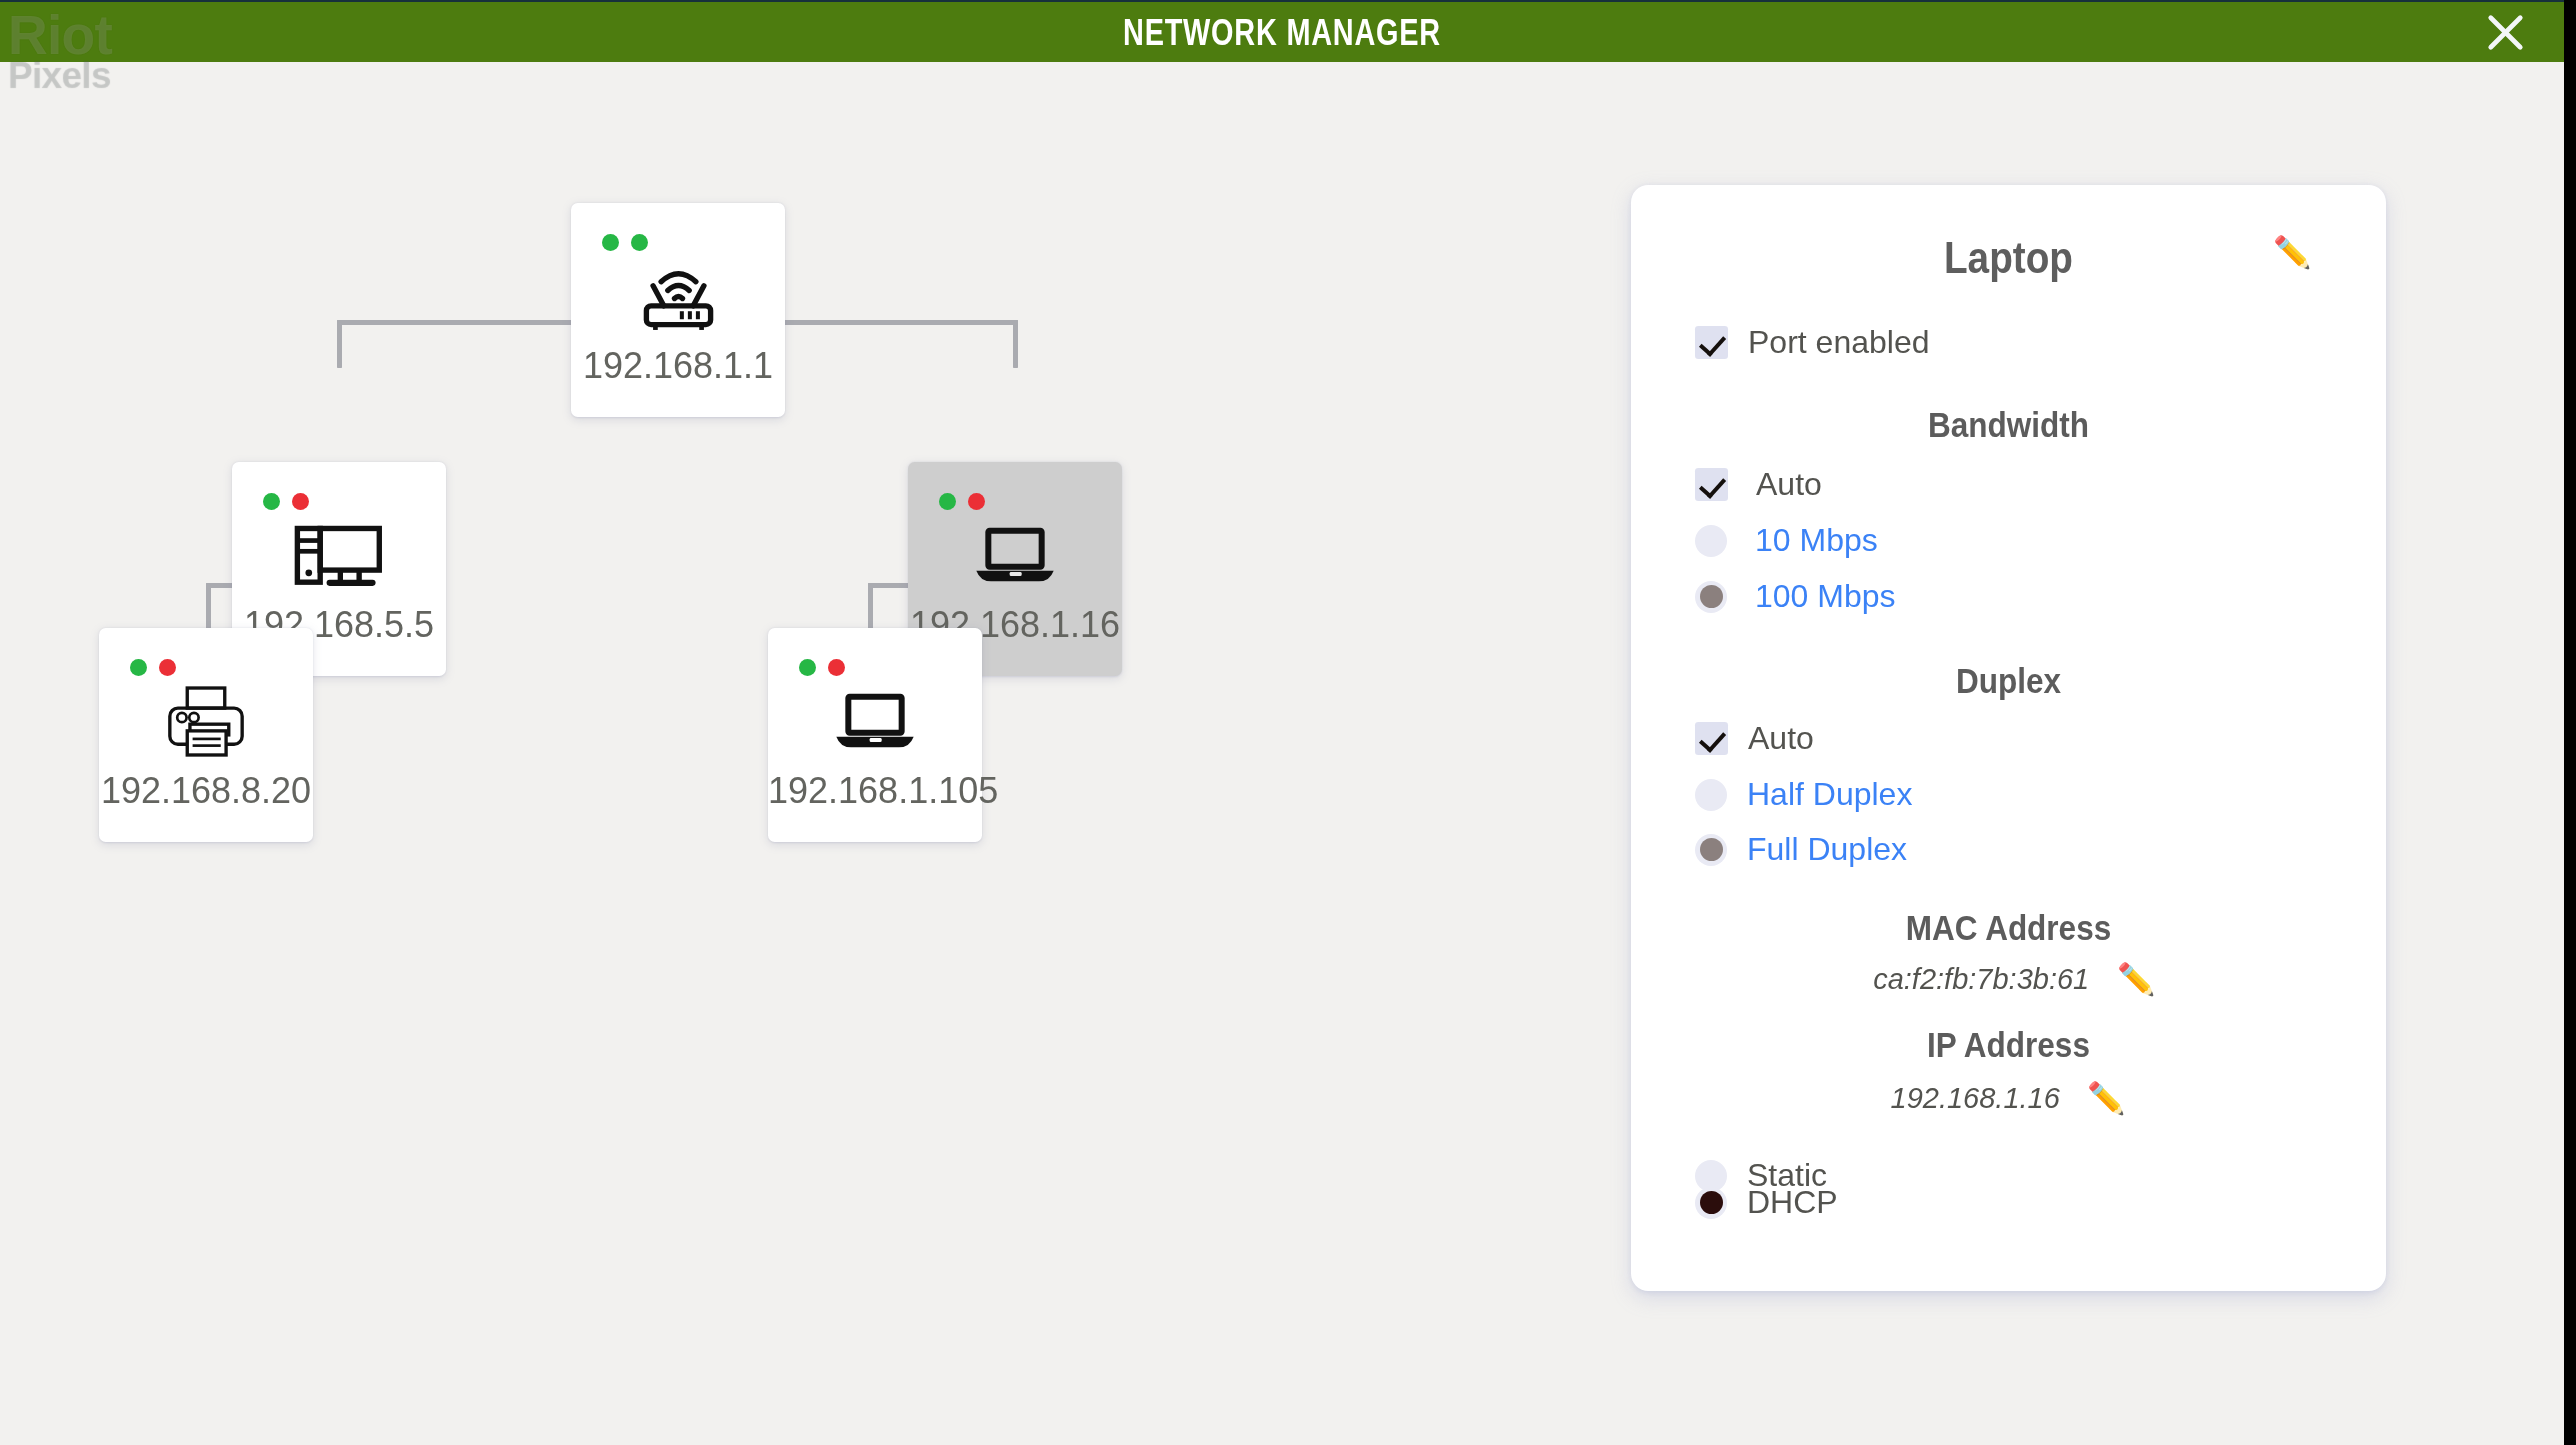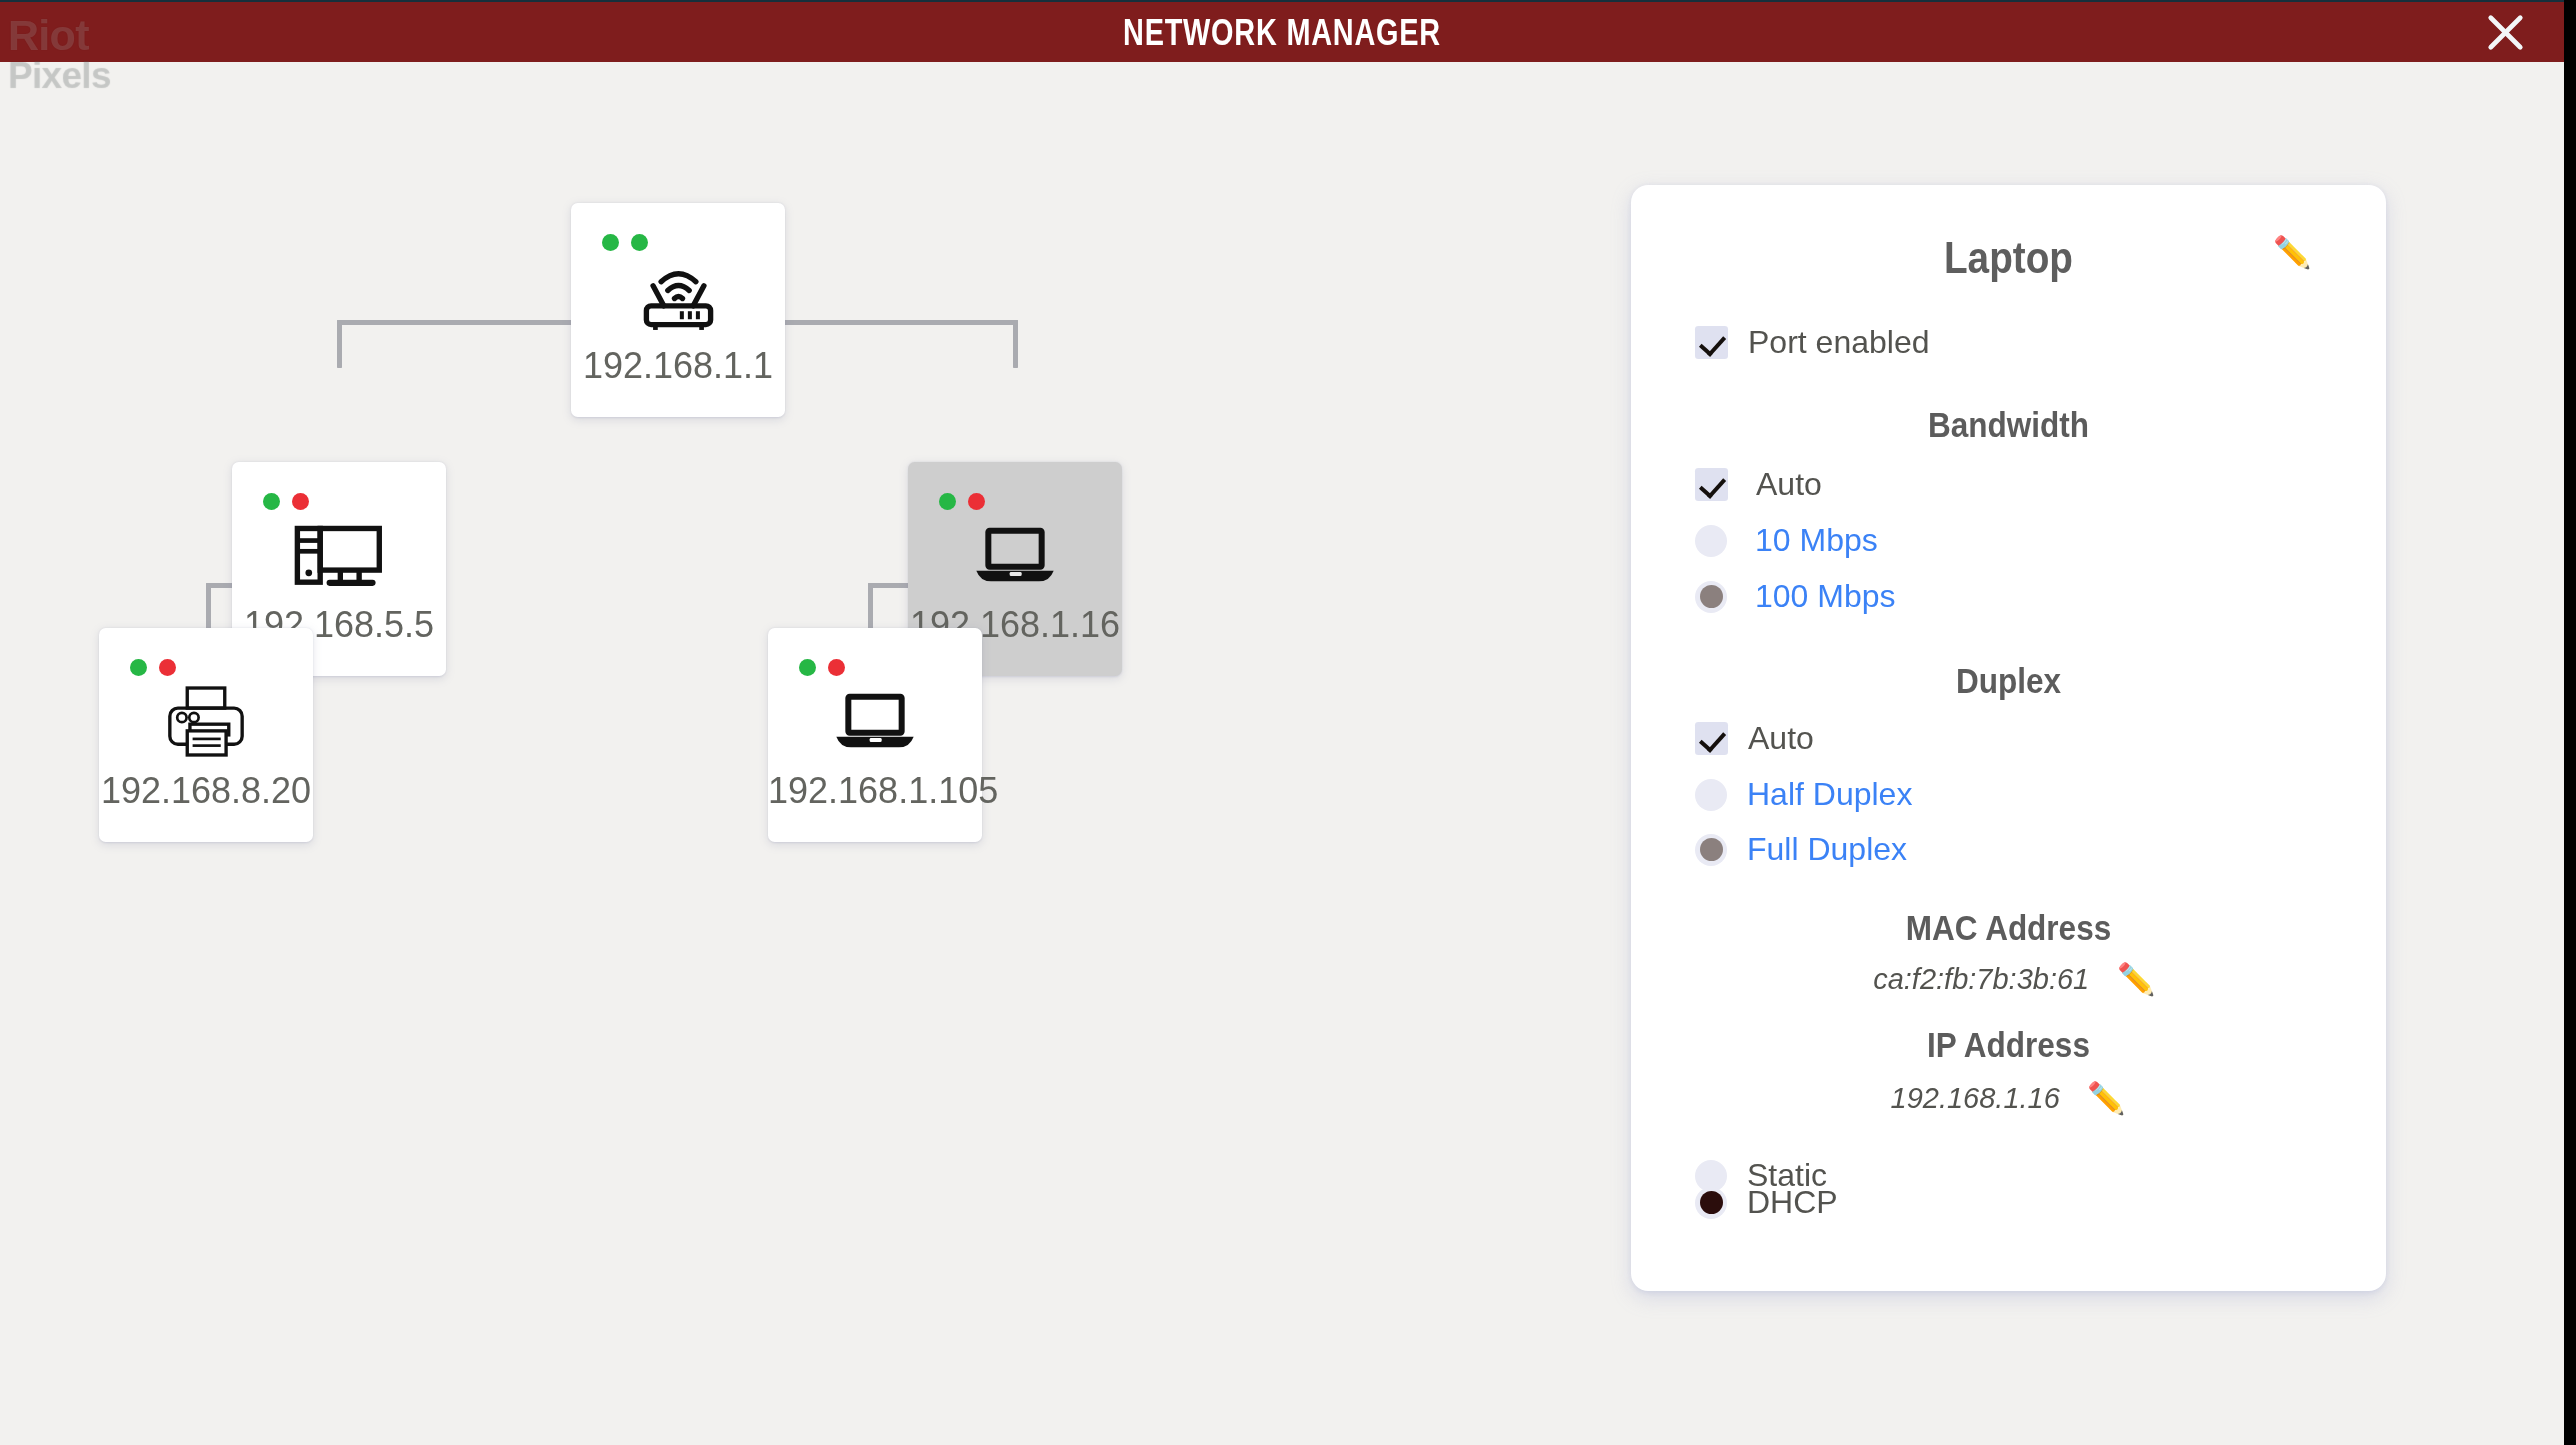--- a/index.html
+++ b/index.html
@@ -20,21 +20,21 @@
     background: #f2f1ef;
     overflow: hidden;
   }
 
   
   #titlebar {
     position: absolute;
     left: 0; top: 0;
     width: 2564px;
     height: 62px;
-    background: #7f1d1d;
+    background: #4d7c0f;
     border-top: 2px solid #16303c;
     overflow: hidden;
   }
   #title-text {
     position: absolute;
     left: 0; top: 0;
     width: 2564px;
     height: 62px;
     line-height: 62px;
     text-align: center;
@@ -62,21 +62,21 @@
     left: 8px;
     top: 17.4px;
     width: 107px;
     height: 86px;
     pointer-events: none;
     z-index: 5;
   }
   #watermark .wm-line {
     font-family: "Liberation Sans Narrow", "Liberation Sans", sans-serif;
     font-weight: bold;
-    font-size: 43px;
+    font-size: 55px;
     line-height: 37px;
     letter-spacing: -0.7px;
     color: rgba(255,255,255,0.14);
     text-shadow: 0 0 1.3px rgba(0,0,0,0.12);
   }
   #watermark .wm-line.two {
     color: rgba(120,128,132,0.16);
     font-size: 37px;
     margin-top: 2.7px;
   }

